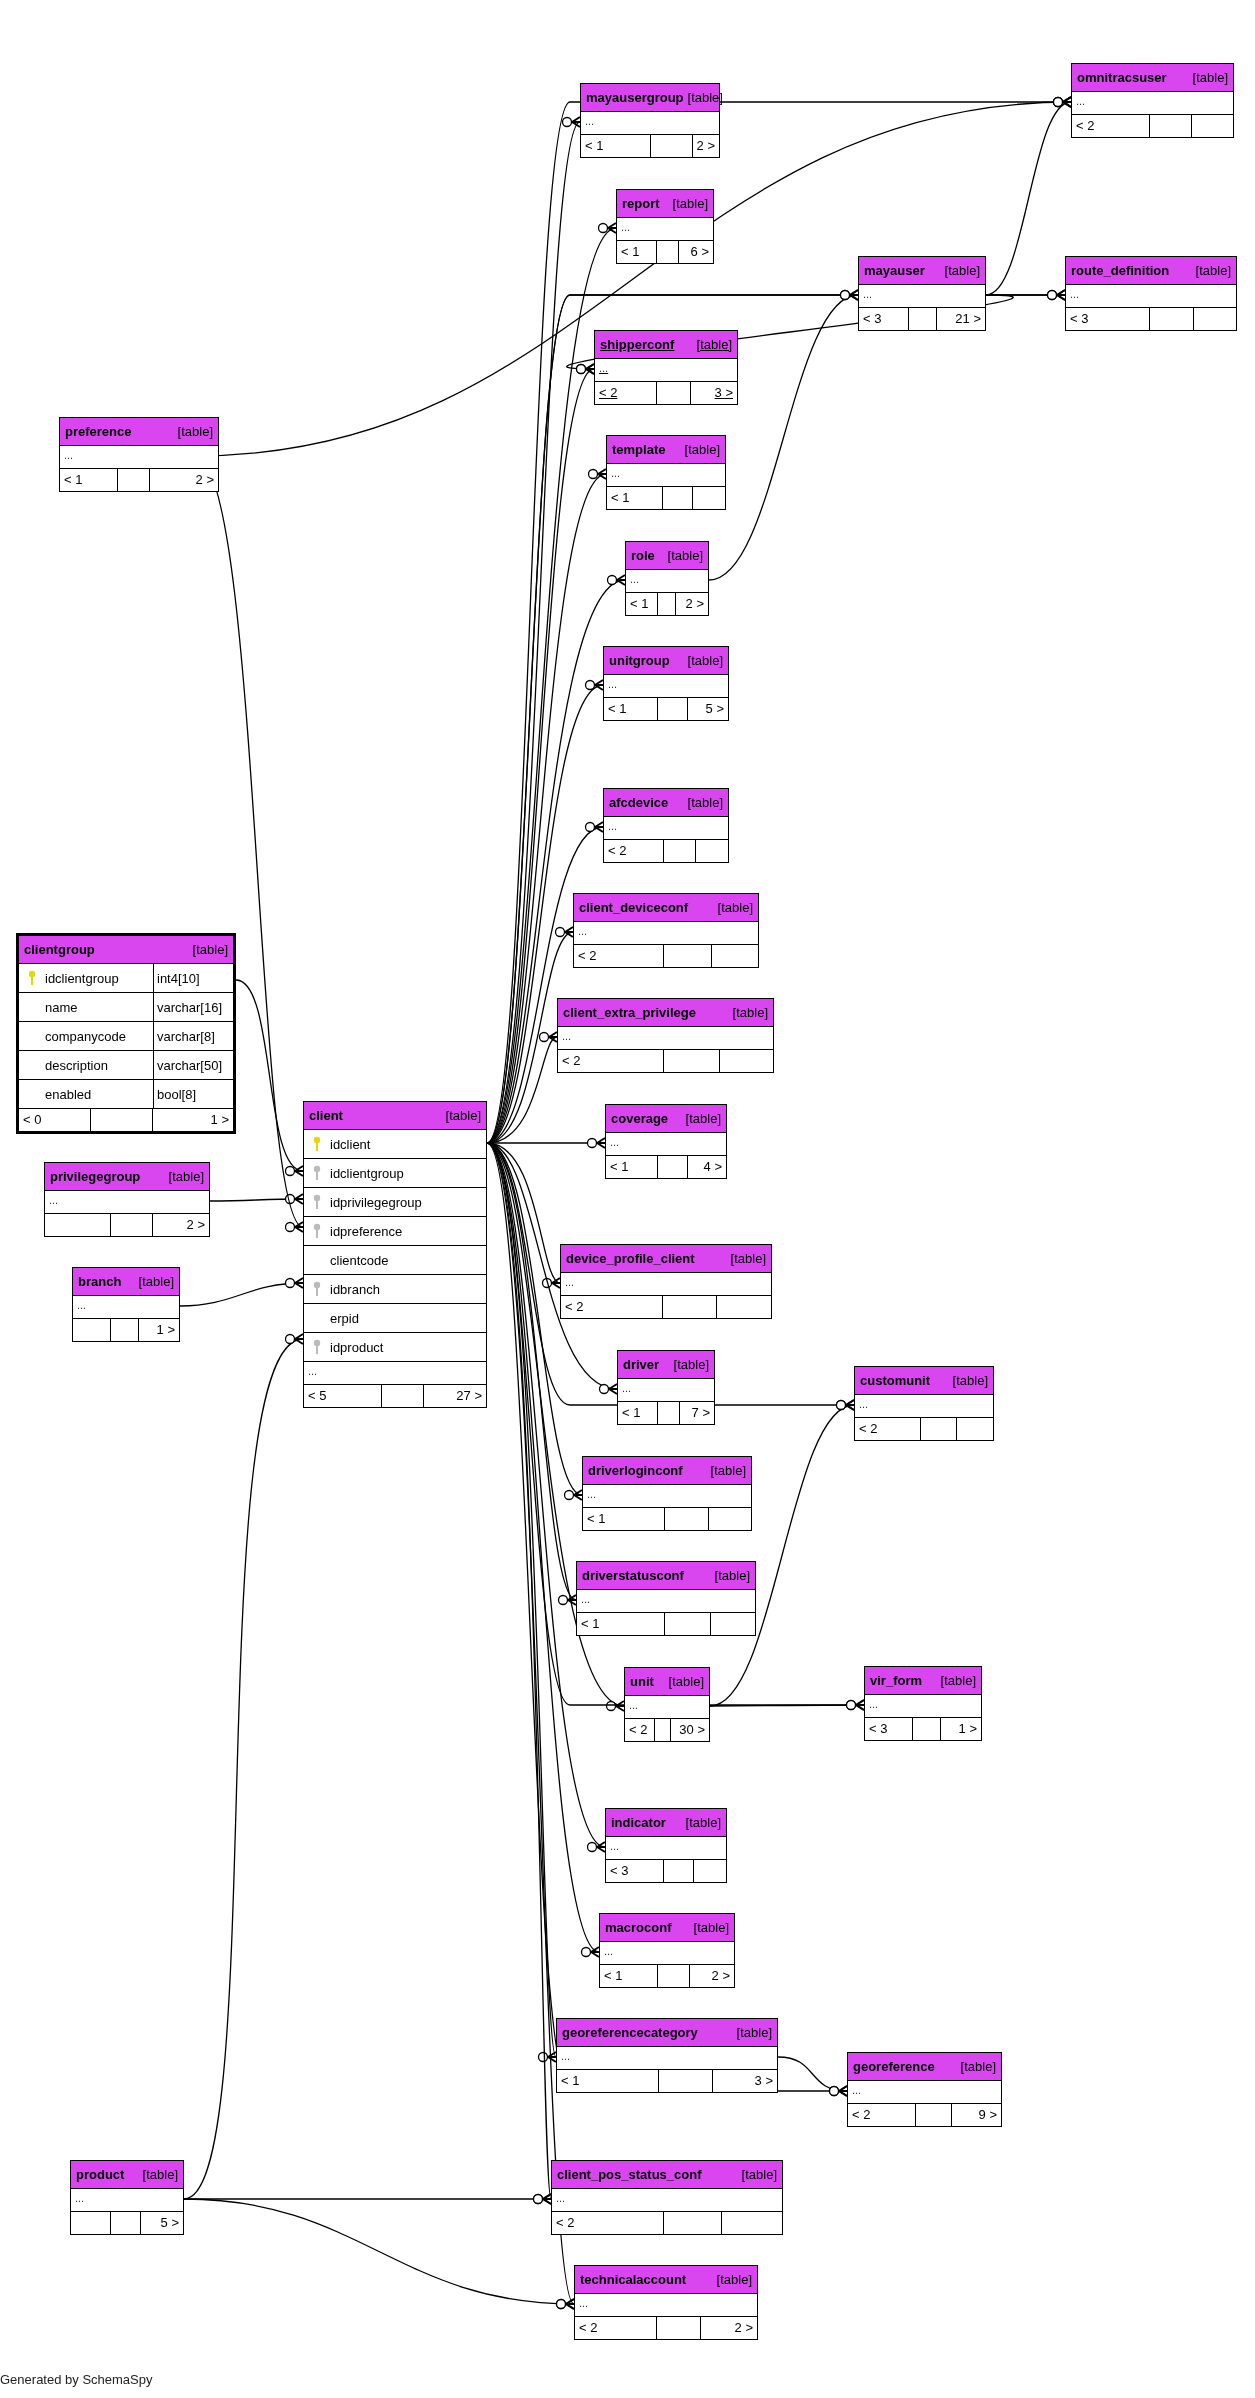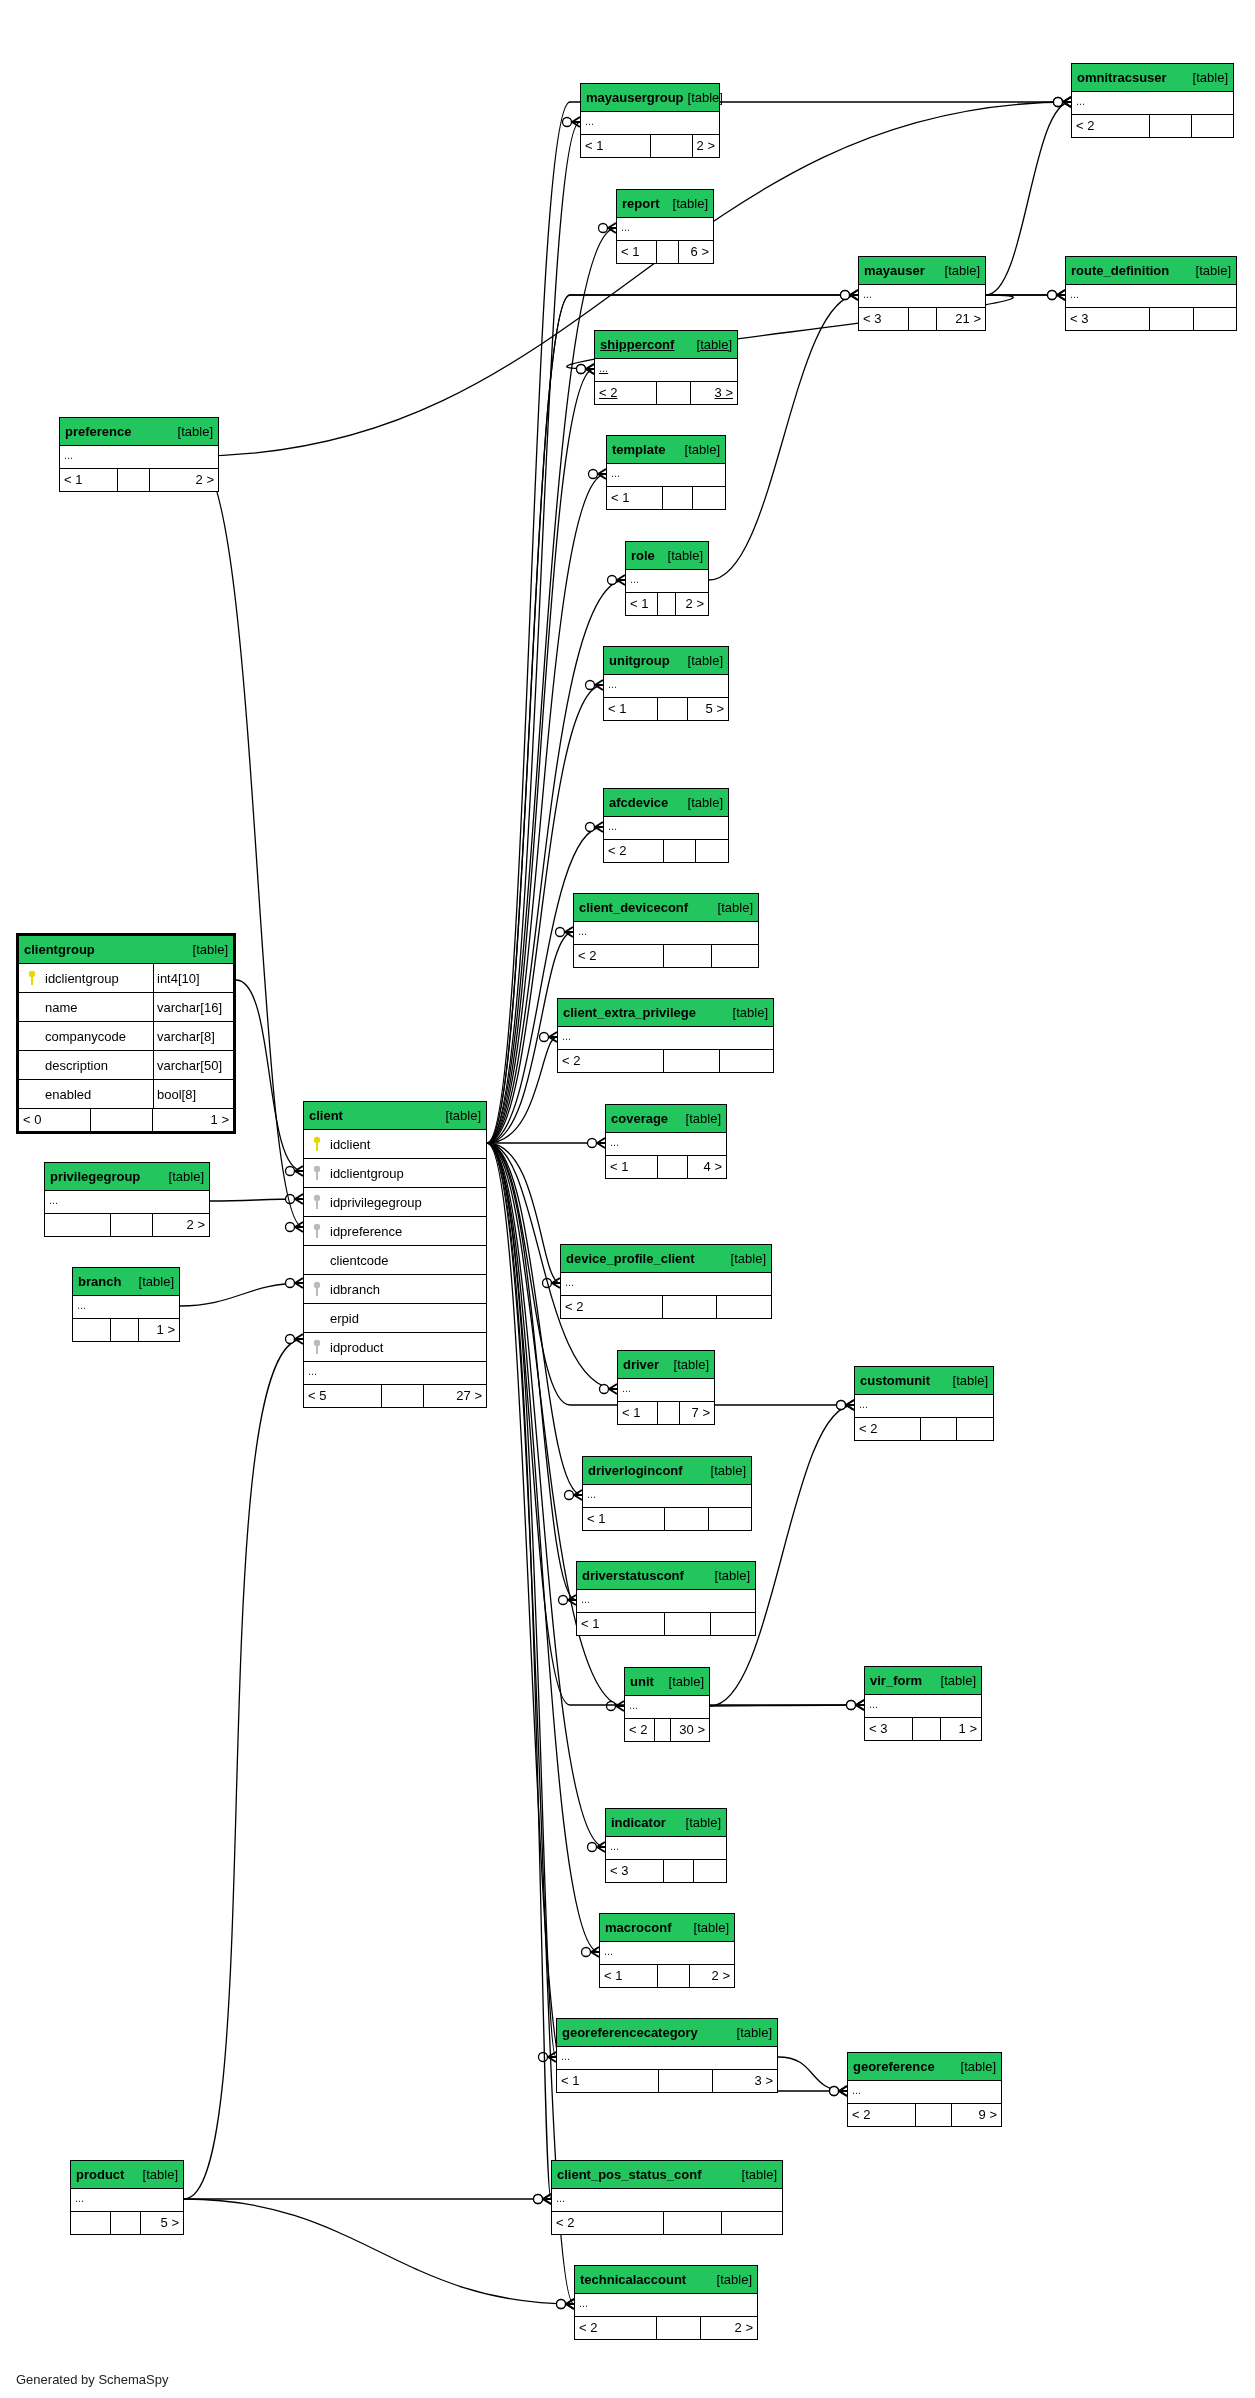--- a/index.html
+++ b/index.html
@@ -1,33 +1,33 @@
 <!DOCTYPE html>
 <html><head>
 <meta charset="utf-8">
 <style>
   html, body { margin:0; padding:0; background:#fff; }
   body { width:1255px; height:2398px; position:relative; overflow:hidden;
          font-family:"Liberation Sans", "DejaVu Sans", sans-serif; color:#000; }
   #edges { position:absolute; left:0; top:0; width:1255px; height:2398px; }
   .tbl { position:absolute; border:1px solid #000; background:#fff; font-size:13px; box-sizing:border-box; }
   .tbl.focus { border:3px solid #000; }
-  .tbl .hdr { background:#22c55e; border-bottom:1px solid #000; height:27px; display:flex; align-items:center;
+  .tbl .hdr { background:#d946ef; border-bottom:1px solid #000; height:27px; display:flex; align-items:center;
               justify-content:space-between; padding:0 5px; white-space:nowrap; }
   .tbl .hdr .nm { font-weight:bold; }
   .tbl .hdr .tag { margin-left:4px; }
   .tbl .ell { height:22px; border-bottom:1px solid #000; padding-left:4px; line-height:18px; font-size:11px; color:#333; }
   .tbl .foot { display:flex; height:22px; }
   .tbl .foot div { border-right:1px solid #000; padding:0 4px; line-height:22px; box-sizing:border-box; white-space:nowrap; }
   .tbl .foot div:last-child { border-right:none; text-align:right; }
   .tbl .col { display:flex; height:28px; border-bottom:1px solid #000; align-items:center; }
   .tbl .col .cname { flex:1; padding-left:26px; position:relative; white-space:nowrap; }
   .tbl .col .ctype { width:80px; border-left:1px solid #000; height:100%; display:flex; align-items:center; padding-left:3px; box-sizing:border-box; white-space:nowrap; }
   .key { position:absolute; left:8px; top:50%; transform:translateY(-50%); width:10px; height:16px; }
-  #footer { position:absolute; left:16px; top:2372px; font-size:13px; color:#222; }
+  #footer { position:absolute; left:0; top:2372px; font-size:13px; color:#222; }
 </style>
 </head>
 <body>
 
 <svg id="edges">
     <path d="M236,980 C276,980 263,1171 303,1171" fill="none" stroke="#000" stroke-width="1.3"></path>
     <circle cx="290" cy="1171" r="4.5" fill="#fff" stroke="#000" stroke-width="1.3"></circle>
     <path d="M295,1171 L303,1166 M295,1171 L303,1171 M295,1171 L303,1176" stroke="#000" stroke-width="2"></path>
     <path d="M210,1201 C251.85,1201 261.15,1199 303,1199" fill="none" stroke="#000" stroke-width="1.3"></path>
     <circle cx="290" cy="1199" r="4.5" fill="#fff" stroke="#000" stroke-width="1.3"></circle>

